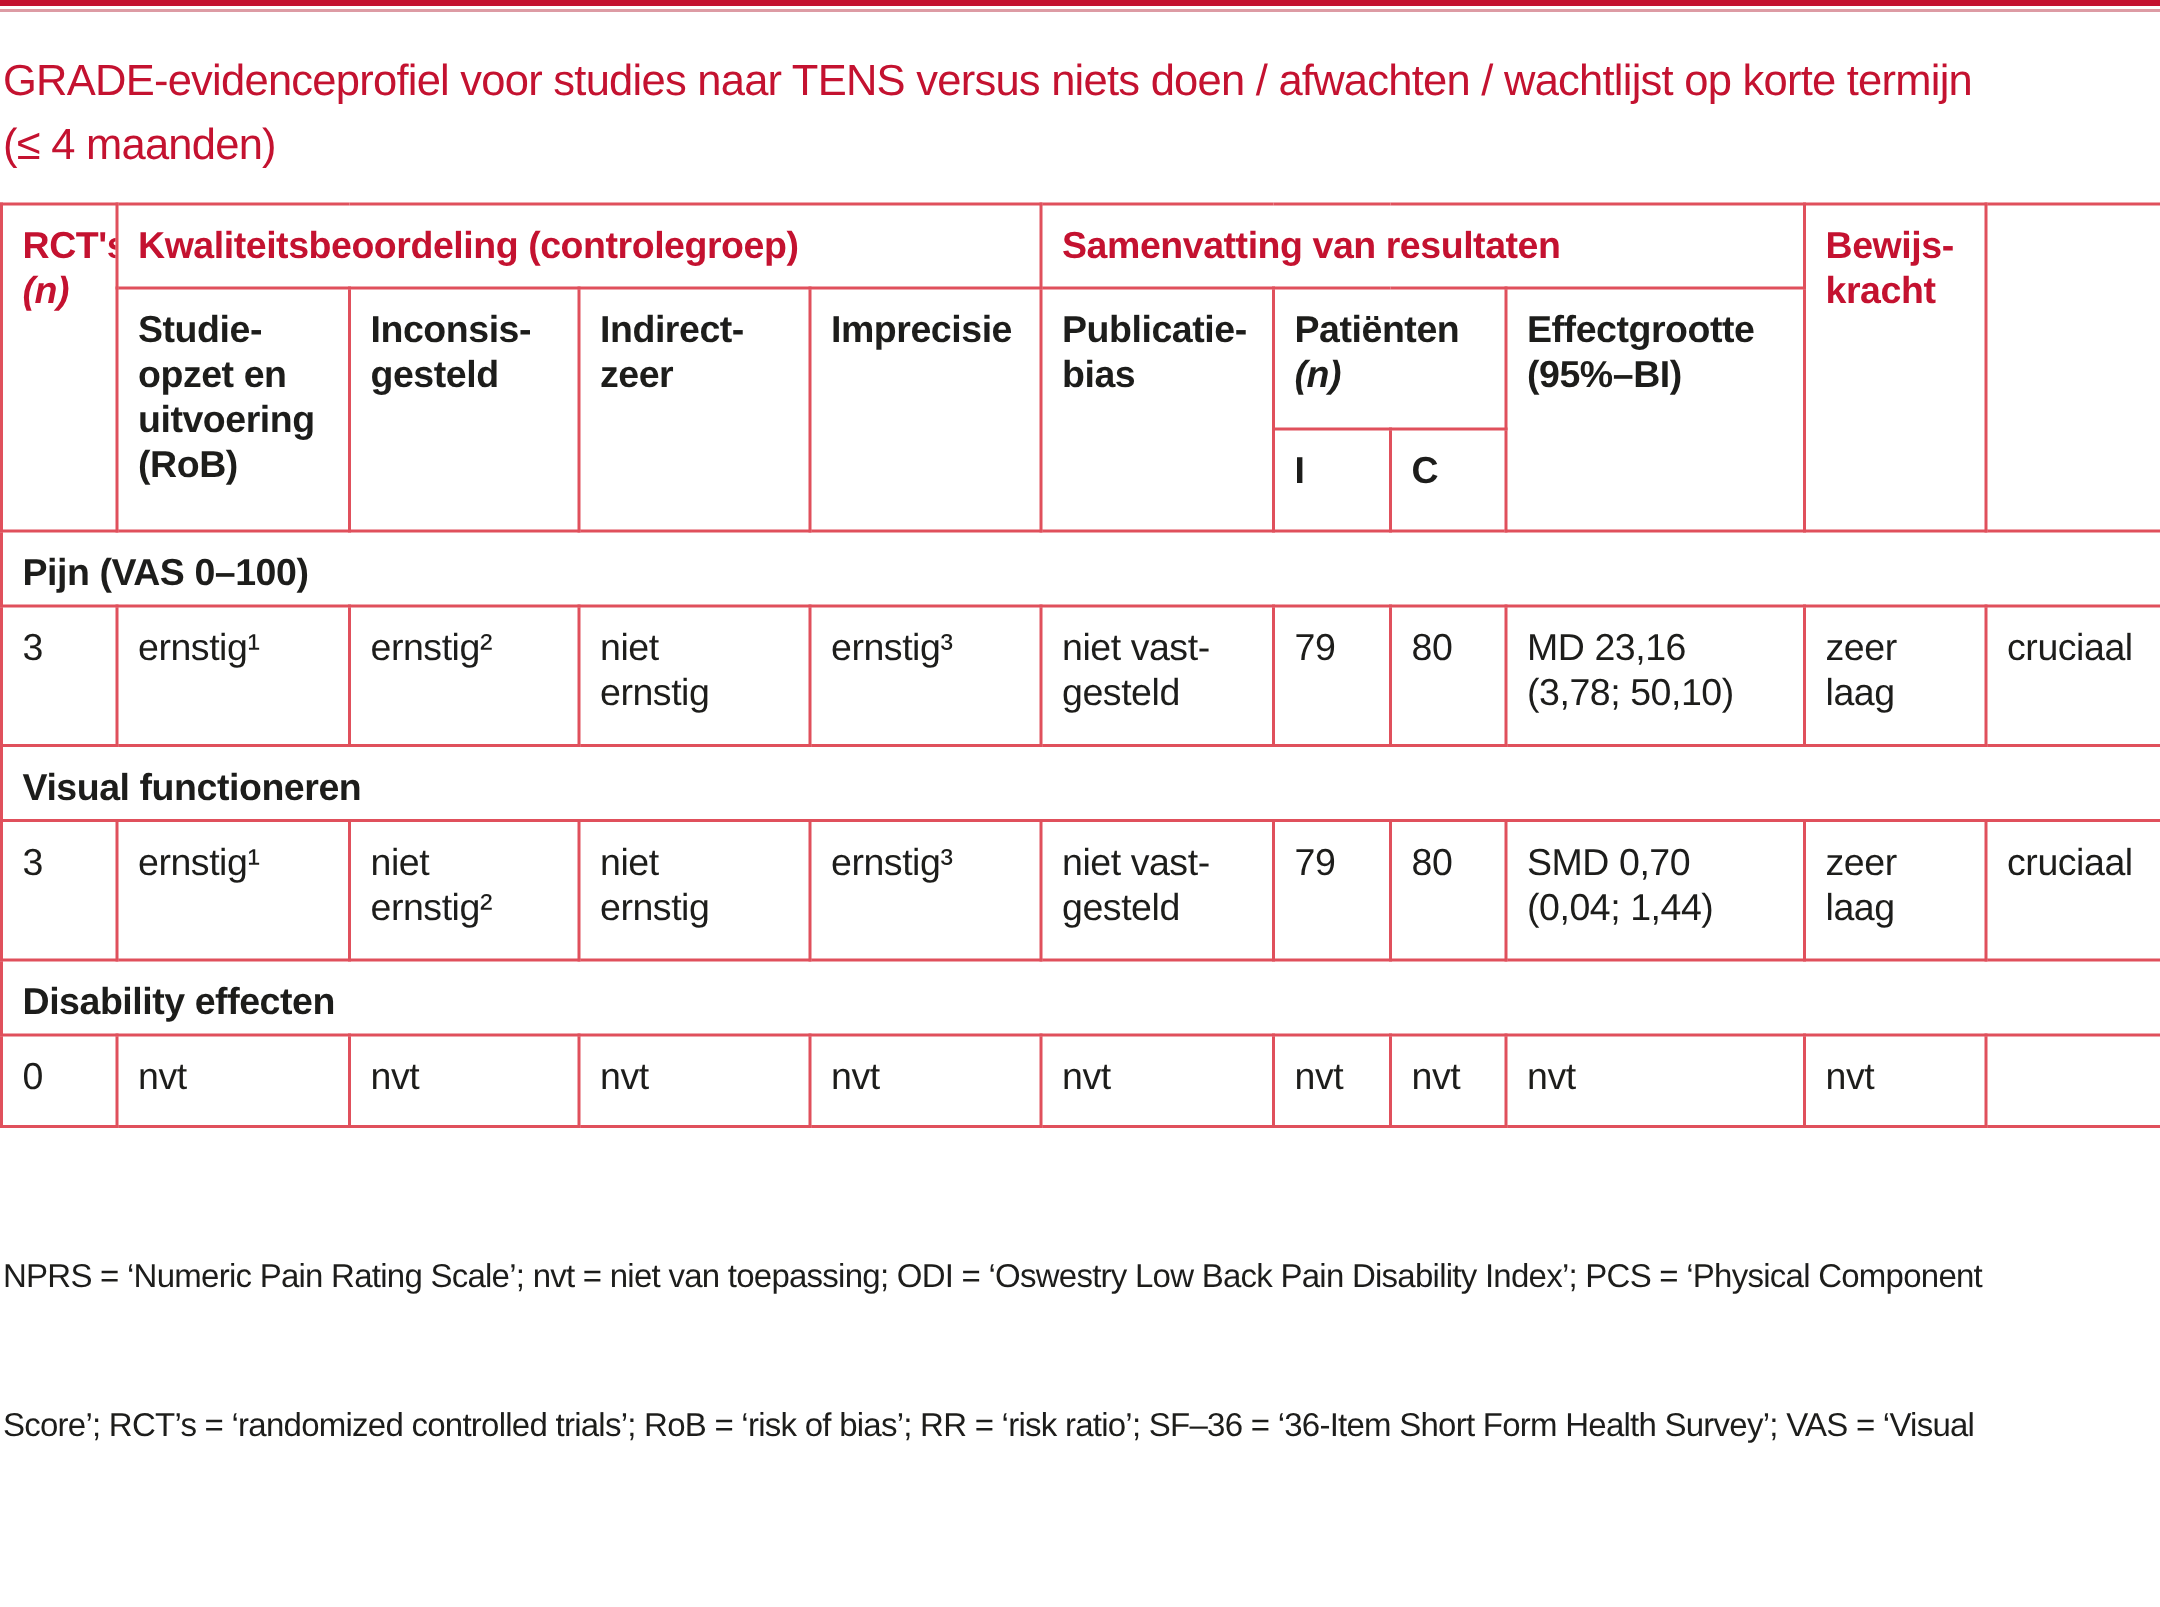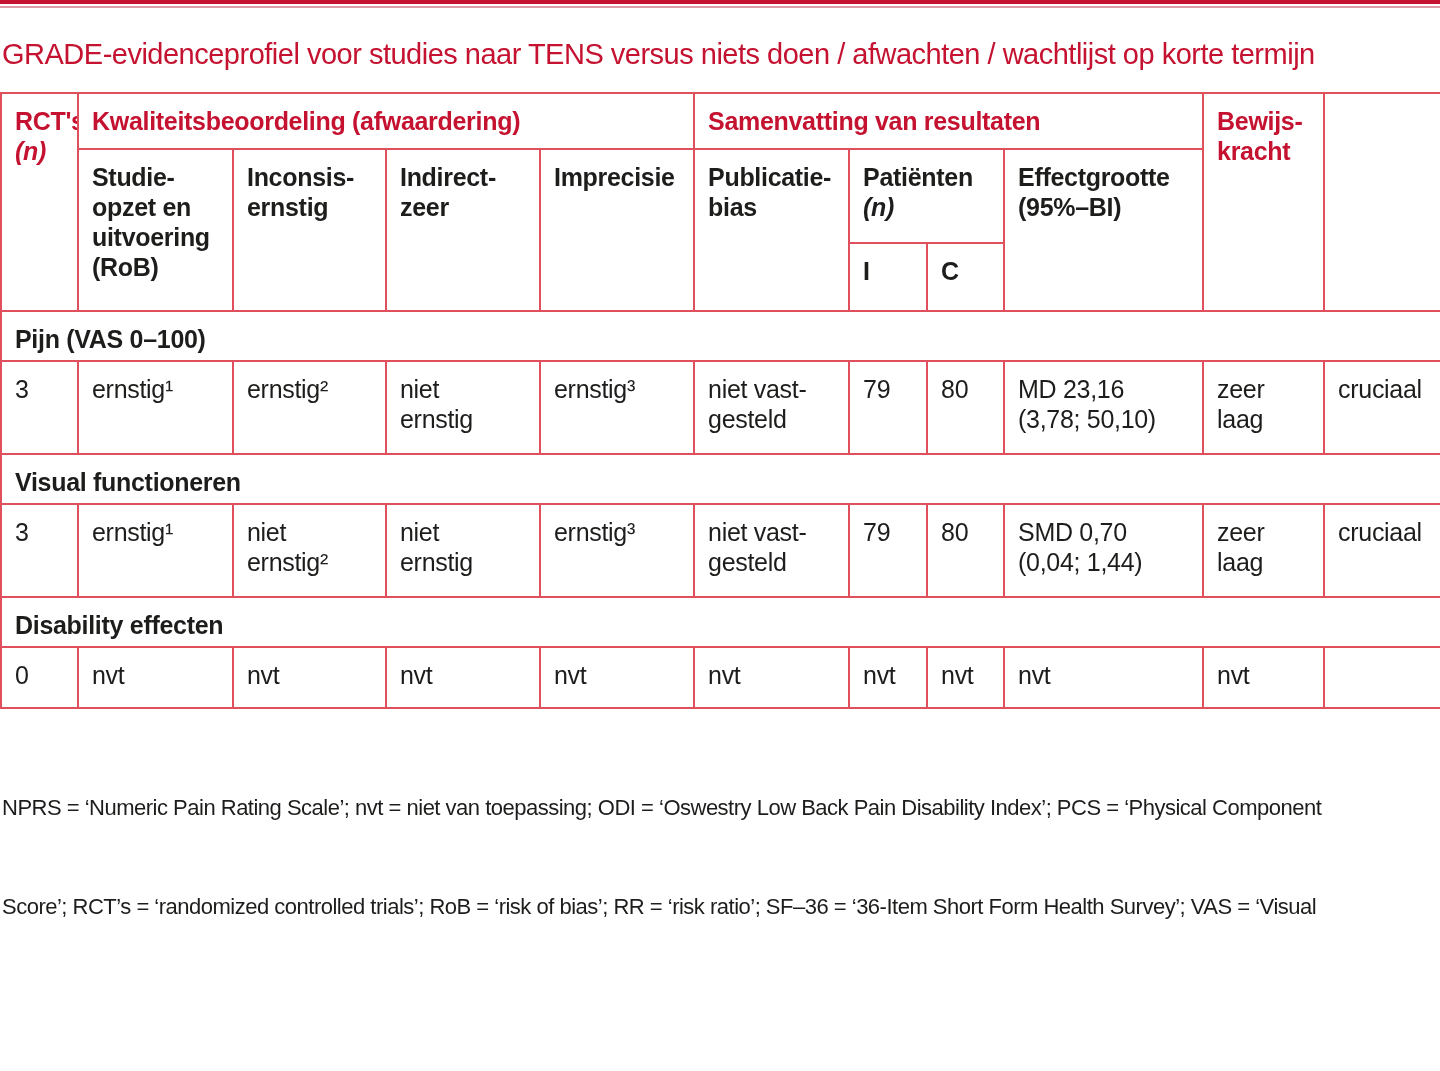--- a/index.html
+++ b/index.html
@@ -66,54 +66,55 @@
   .footnotes .fline { height: 33px; }
 </style>
 </head>
 <body>
 
 <div class="rule-top-a"></div>
 <div class="rule-top-b"></div>
 
 <div class="page-title">
   <div>GRADE-evidenceprofiel voor studies naar TENS versus niets doen / afwachten / wachtlijst op korte termijn</div>
+  <div>(≤ 4 maanden)</div>
 </div>
 
 <table class="grade">
   <colgroup>
     <col style="width:77px">
       <col style="width:155px">
       <col style="width:153px">
       <col style="width:154px">
     <col style="width:154px">
       <col style="width:155px">
       <col style="width:78px">
       <col style="width:77px">
     <col style="width:199px">
       <col style="width:121px">
       <col style="width:117px">
   </colgroup>
 
   <tbody>
       <tr class="r-group">
     <td rowspan="3" class="group-hd first-col"><div>RCT's</div><div class="it">(n)</div></td>
-    <td colspan="4" class="group-hd">Kwaliteitsbeoordeling (afwaardering)</td>
+    <td colspan="4" class="group-hd">Kwaliteitsbeoordeling (controlegroep)</td>
     <td colspan="4" class="group-hd">Samenvatting van resultaten</td>
     <td rowspan="3" class="group-hd">Bewijs-
 kracht</td>
     <td rowspan="3"></td>
   </tr>
 
   <tr class="r-sub">
     <td rowspan="2" class="sub-hd">Studie-
 opzet en
 uitvoering
 (RoB)</td>
     <td rowspan="2" class="sub-hd">Inconsis-
-ernstig</td>
+gesteld</td>
     <td rowspan="2" class="sub-hd">Indirect-
 zeer</td>
     <td rowspan="2" class="sub-hd">Imprecisie</td>
     <td rowspan="2" class="sub-hd">Publicatie-
 bias</td>
     <td colspan="2" class="sub-hd"><div>Patiënten</div><div class="it">(n)</div></td>
     <td rowspan="2" class="sub-hd">Effectgrootte
 (95%–BI)</td>
   </tr>
 

